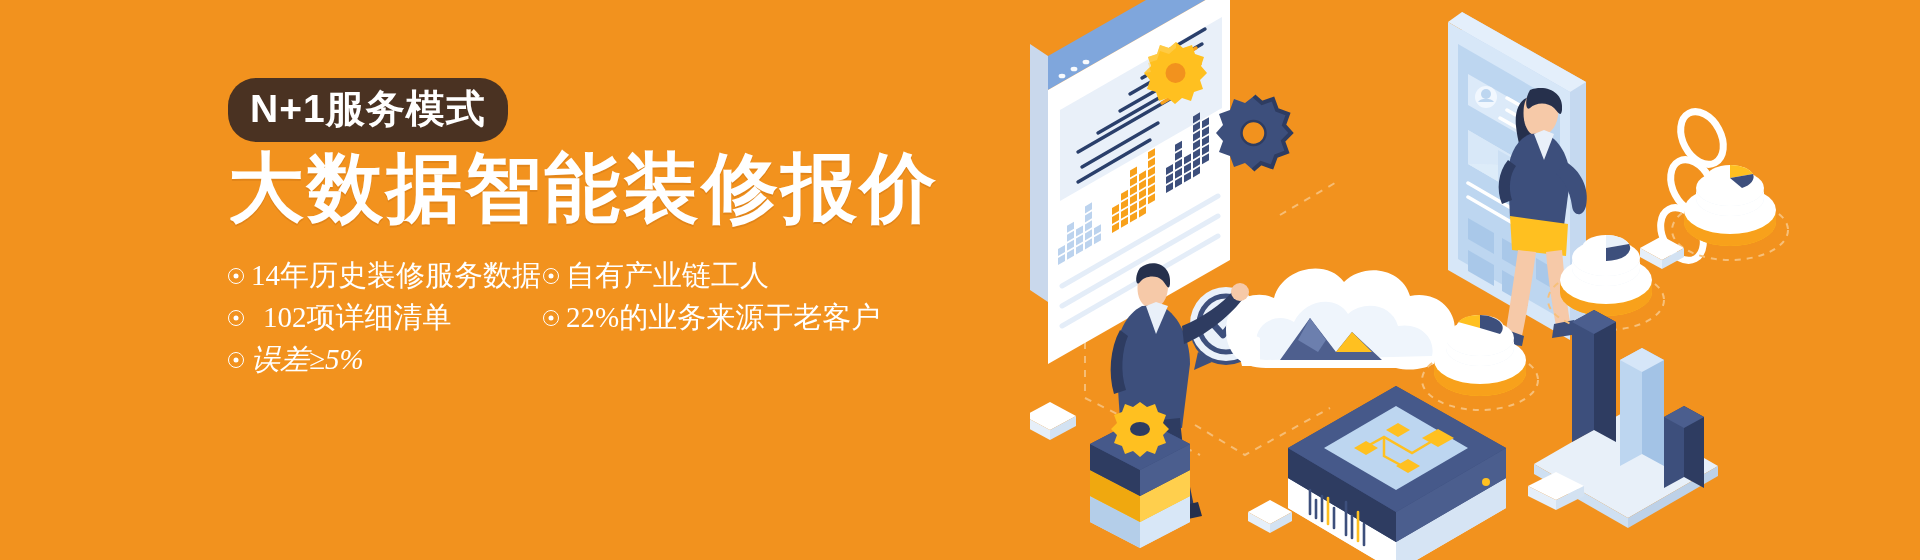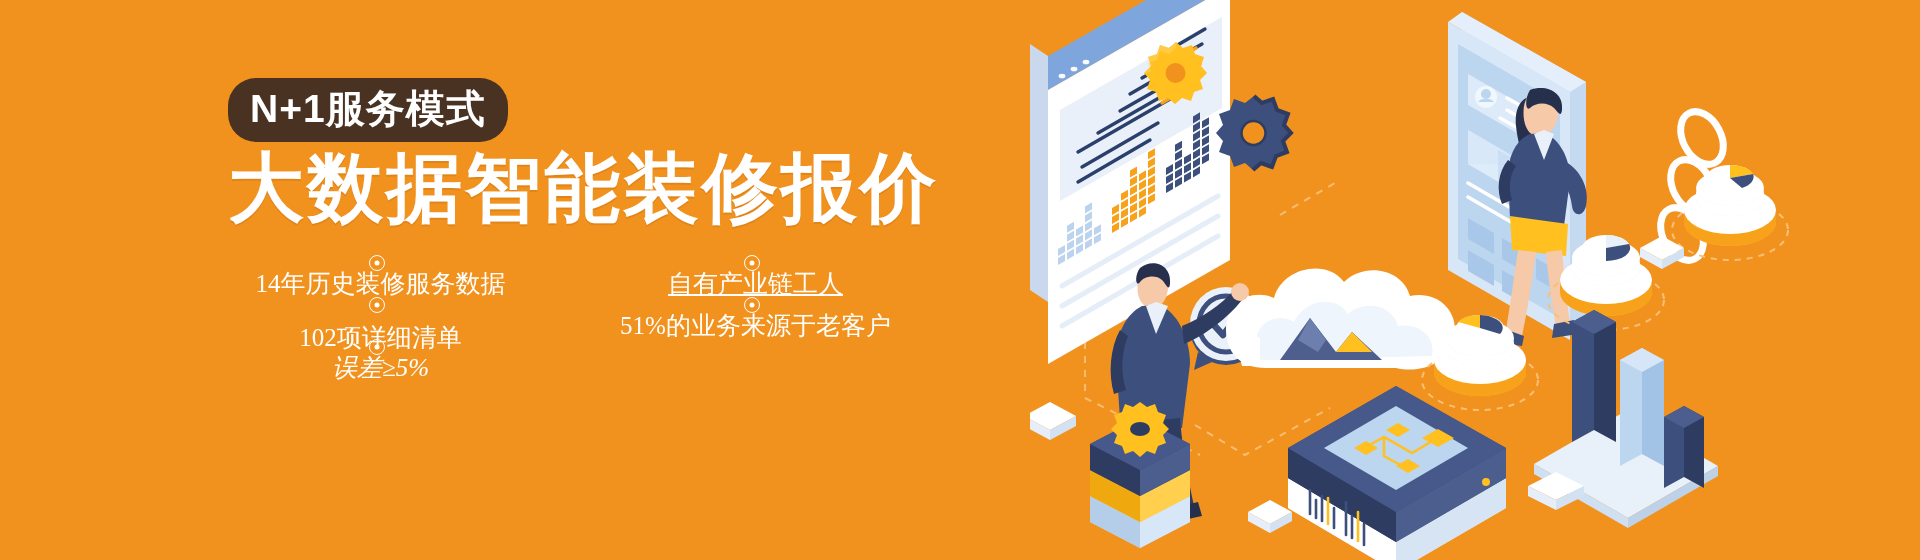--- a/index.html
+++ b/index.html
@@ -54,24 +54,23 @@
     display:grid;
     grid-template-columns:305px auto;
     grid-auto-rows:42px;
     column-gap:10px;
   }
   .bullet {
     display:flex;
     align-items:center;
     color:#FFFFFF;
     font-family:"Liberation Serif", serif;
-    font-size:25px;
+    font-size:29px;
     line-height:1;
     white-space:nowrap;
-    flex-direction:column;
   }
   .bullet .dot {
     flex:0 0 auto;
     width:16px; height:16px;
     border:1.7px solid #FFFFFF;
     border-radius:50%;
     margin-right:7px;
     position:relative;
   }
   .bullet .dot::after {
@@ -79,21 +78,21 @@
     position:absolute;
     left:50%; top:50%;
     width:5px; height:5px;
     background:#FFFFFF;
     border-radius:50%;
     transform:translate(-50%,-50%);
   }
   .b-r1c1 { grid-column:1; grid-row:1; }
   .b-r2c1 { grid-column:1; grid-row:2;gap:12px; }
   .b-r3c1 { grid-column:1; grid-row:3;font-style:italic; }
-  .b-r1c2 { grid-column:2; grid-row:1;text-decoration:underline; }
+  .b-r1c2 { grid-column:2; grid-row:1; }
   .b-r2c2 { grid-column:2; grid-row:2; }
 
   
   #art {
     position:absolute;
     left:1030px;
     top:0;
     width:890px;
     height:560px;
   }
@@ -127,21 +126,21 @@
         <span>误差≥5%</span>
       </div>
 
       <div class="bullet b-r1c2">
         <span class="dot"></span>
         <span>自有产业链工人</span>
       </div>
 
       <div class="bullet b-r2c2">
         <span class="dot"></span>
-        <span>51%的业务来源于老客户</span>
+        <span>22%的业务来源于老客户</span>
       </div>
 
     </div>
   </div>
 
   <div id="art">
   <svg viewBox="0 0 890 560" xmlns="http://www.w3.org/2000/svg">
     <defs>
       <clipPath id="phoneClip">
             <rect x="300" y="40" width="120" height="230" rx="14"></rect>

